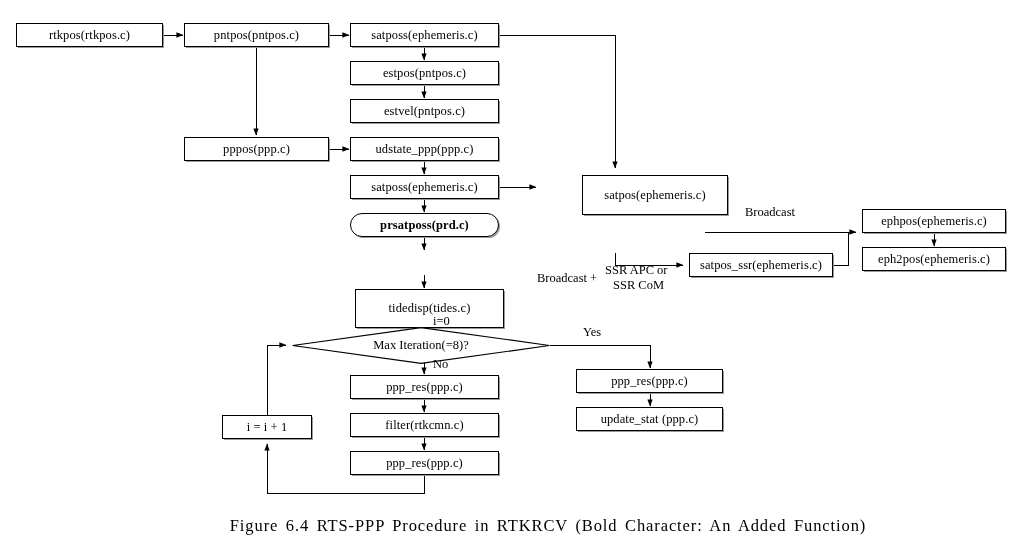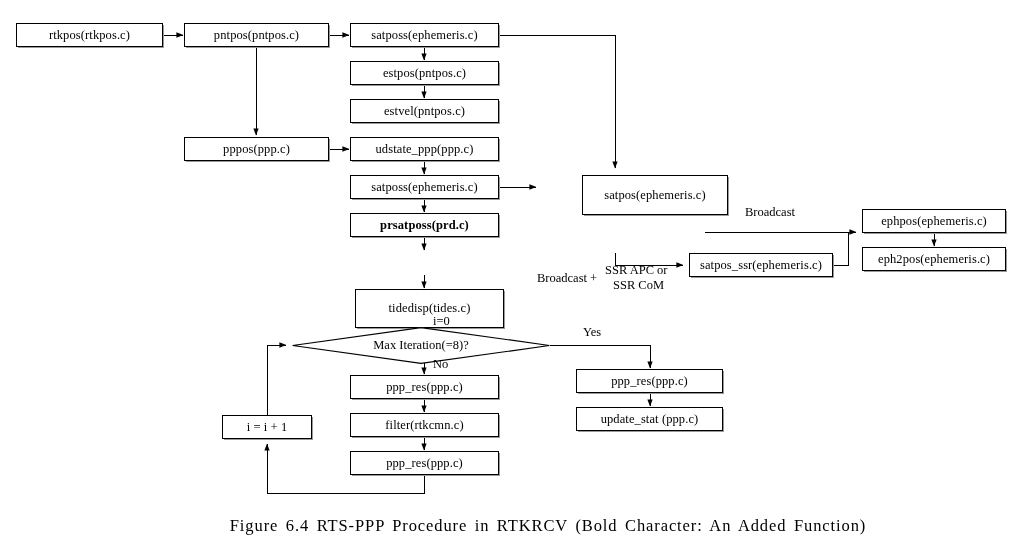--- a/index.html
+++ b/index.html
@@ -27,20 +27,21 @@
     align-items: center;
     justify-content: center;
     font-size: 12.5px;
     line-height: 1;
     letter-spacing: 0.1px;
     white-space: nowrap;
     box-shadow: 1.5px 1.5px 0 -0.5px #9a9a9a;
   }
   .node.bold {
     font-weight: bold;
+    border-radius: 12px;
   }
   .diamond {
     position: absolute;
     display: flex;
     align-items: center;
     justify-content: center;
     font-size: 12.5px;
     white-space: nowrap;
   }
   .diamond > svg {

